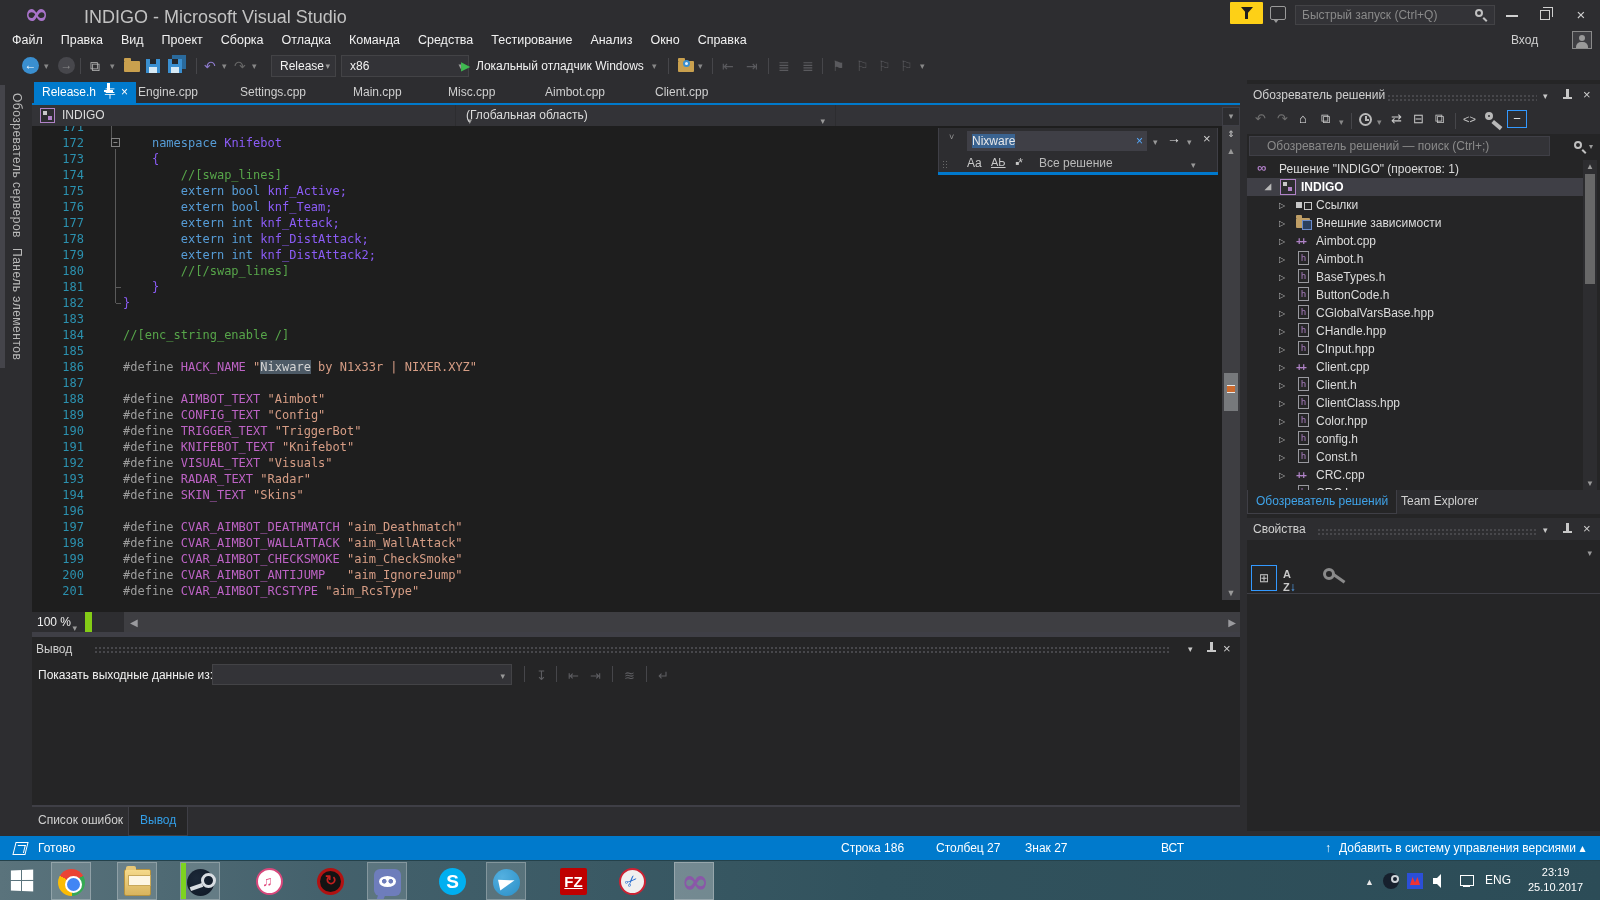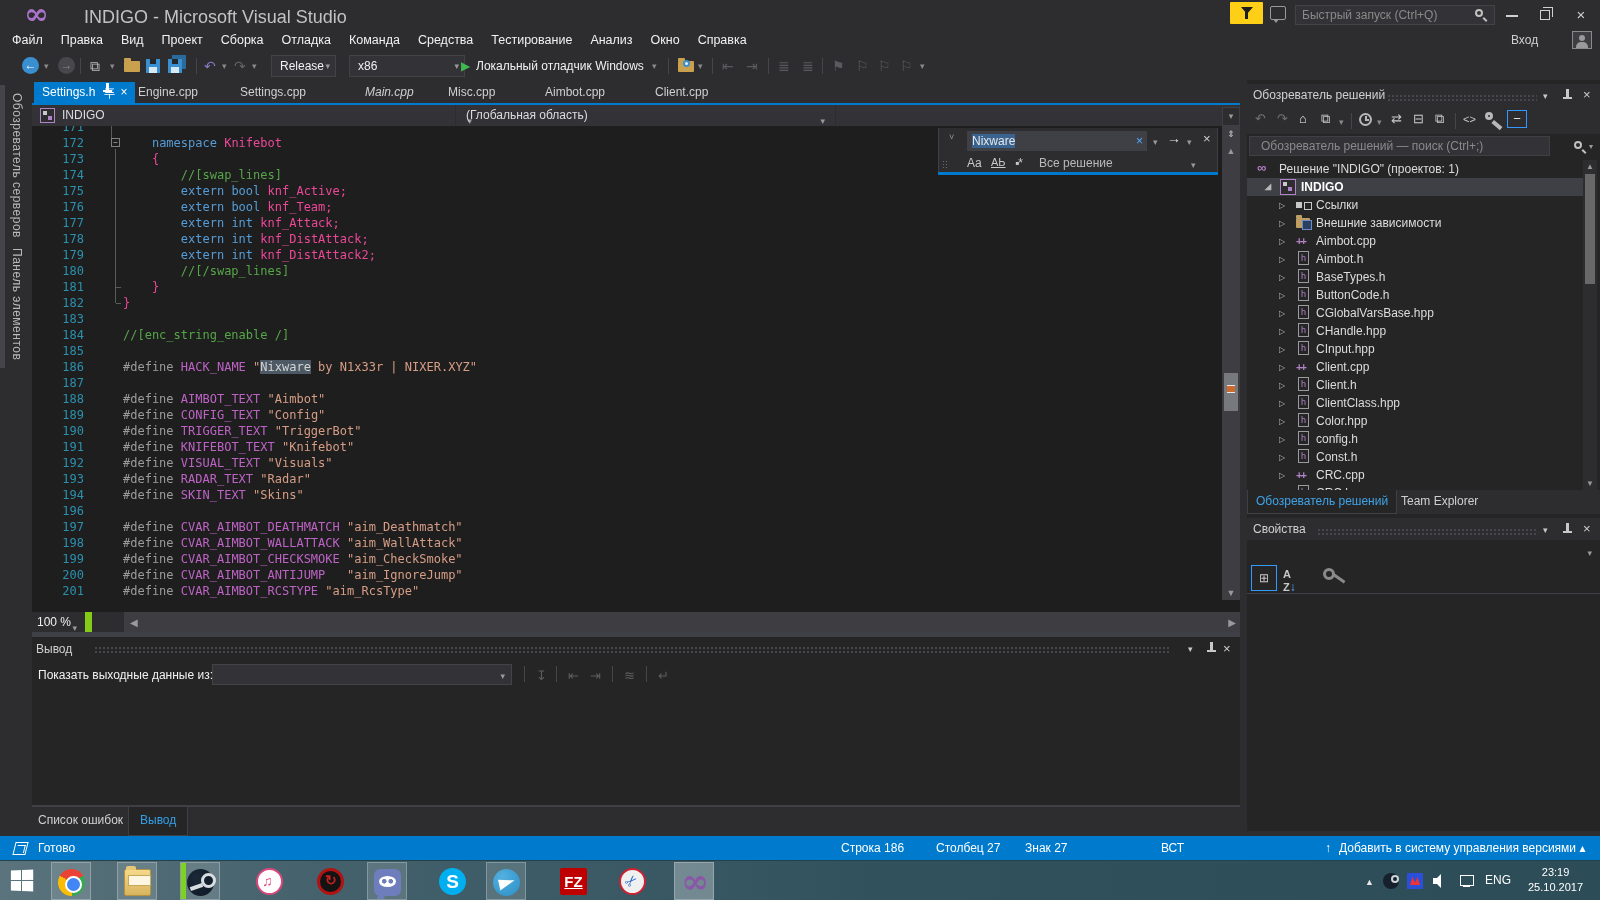--- a/index.html
+++ b/index.html
@@ -66,21 +66,21 @@
 .navdd{position:absolute;top:6px;font-size:9px;color:#999}
 .proj-ico{width:15px;height:15px;background:#2d2d30;border:1px solid #b083c7;position:relative;display:inline-block}
 .proj-ico:before{content:"";position:absolute;left:2px;top:2px;width:4px;height:4px;background:#c8c8c8}
 .proj-ico:after{content:"";position:absolute;left:7px;top:7px;width:4px;height:4px;background:#b083c7}
 
 #editor{left:32px;top:126px;width:1208px;height:486px;background:#1e1e1e;overflow:hidden}
 #codelines{position:absolute;left:0;top:-7px;width:100%}
 .cl{position:relative;height:16px;font-family:"DejaVu Sans Mono",monospace;font-size:12px;line-height:16px;white-space:pre}
 .cl .num{position:absolute;left:0;width:52px;text-align:right;color:#2b91af}
 .cl .code{position:absolute;left:91px}
-.tk-k{color:#569cd6}.tk-c{color:#57a64a}.tk-s{color:#d69d85}.tk-m{color:#bd63c5}.tk-p{color:#ec4899}.tk-d{color:#9b9b9b}
+.tk-k{color:#569cd6}.tk-c{color:#57a64a}.tk-s{color:#d69d85}.tk-m{color:#bd63c5}.tk-p{color:#8b5cf6}.tk-d{color:#9b9b9b}
 .tk-sel{background:#4d5a66;color:#d4d4d4}
 #outline-box{left:111px;top:138px;width:9px;height:9px;border:1px solid #808080;background:#1e1e1e;z-index:3;color:#c8c8c8;font-size:8px;line-height:7px;text-align:center}
 #outline-line{left:115px;top:149px;width:1px;height:154px;background:#5a5a5a;z-index:2}
 #outline-tick{left:116px;top:287px;width:5px;height:1px;background:#5a5a5a;z-index:2}
 #outline-tick2{left:111px;top:126px;width:1px;height:12px;background:#5a5a5a;z-index:2}
 #outline-tick3{left:116px;top:303px;width:5px;height:1px;background:#5a5a5a;z-index:2}
 
 #find-overlay{left:938px;top:128px;width:280px;height:46px;background:#2d2d30;border:1px solid #3f3f46;border-top:none;z-index:5}
 #find-grip{position:absolute;left:3px;top:32px;width:5px;height:10px;background-image:radial-gradient(#6a6a6a 1px,transparent 1px);background-size:3px 3px}
 #find-chevron{position:absolute;left:10px;top:4px;color:#999;font-size:9px}
@@ -139,21 +139,21 @@
 
 #rpanel{left:1247px;top:80px;width:353px;height:751px;background:#252526}
 #se-header{position:absolute;left:0;top:4px;width:100%;height:22px;background:#2d2d30}
 #se-header .t{position:absolute;left:6px;top:4px;font-size:12px;color:#d0d0d0}
 #se-grip{position:absolute;left:140px;top:10px;width:150px;height:7px}
 #se-dd{position:absolute;left:296px;top:7px;color:#c8c8c8;font-size:9px}
 #se-pin{left:316px;top:5px}
 #se-x{position:absolute;left:336px;top:3px;color:#d0d0d0;font-size:13px}
 #se-toolbar{position:absolute;left:0;top:26px;width:100%;height:28px;background:#2d2d30;color:#c8c8c8}
 #se-toolbar .ic{position:absolute;top:5px;font-size:13px;line-height:16px}
-#se-search{position:absolute;left:2px;top:56px;width:301px;height:20px;background:#333337;border:1px solid #3f3f46;color:#8a8a8a;font-size:12px;line-height:18px;padding-left:11px}
+#se-search{position:absolute;left:2px;top:56px;width:301px;height:20px;background:#333337;border:1px solid #3f3f46;color:#8a8a8a;font-size:12px;line-height:18px;padding-left:17px}
 #se-search-mag{left:327px;top:61px}
 #se-search-dd{position:absolute;left:342px;top:62px;font-size:8px;color:#999}
 #se-tree{position:absolute;left:0;top:80px;width:336px;height:333px;overflow:hidden;font-size:12px;color:#dcdcdc}
 .trow{position:absolute;left:0;width:100%;height:18px;line-height:18px}
 .trow .arrow{position:absolute;color:#b8b8b8;font-size:8px;top:0px}
 .trow .lbl{position:absolute;white-space:nowrap}
 .ico{position:absolute;width:16px;height:16px;top:1px}
 .ico-h{border:1px solid #9a9aa0;width:11px;height:14px;left:2px;top:1px;background:#252526;color:#b083c7;font-size:9px;line-height:13px;text-align:center;font-family:"Liberation Sans",sans-serif}
 .ico-cpp{color:#b083c7;font-size:11px;font-weight:bold;letter-spacing:-2px;line-height:16px}
 .ico-folder{width:14px;height:10px;top:4px;background:#bf9e65;border-radius:1px}
@@ -267,21 +267,21 @@
   <span class="dda" style="left:110px">▾</span>
   <span class="fold" style="left:124px"></span>
   <span class="floppy" style="left:146px"></span>
   <span class="floppy" style="left:168px;box-shadow:4px -4px 0 #2a6a9c"></span>
   <span class="tsep" style="left:196px"></span>
   <span class="ti" style="left:204px;color:#8b79c9">↶</span>
   <span class="dda" style="left:222px">▾</span>
   <span class="ti" style="left:234px;color:#666">↷</span>
   <span class="dda" style="left:252px">▾</span>
   <div class="combo" style="left:271px;width:65px"><span>Release</span><span class="dd">▾</span></div>
-  <div class="combo" style="left:349px;width:116px"><span>x86</span><span class="dd">▾</span></div>
+  <div class="combo" style="left:341px;width:128px"><span>x86</span><span class="dd">▾</span></div>
   <span class="ti" style="left:461px;color:#3fb950;font-size:12px">▶</span>
   <span class="ti" style="left:476px;color:#f1f1f1;font-size:12px;text-align:left">Локальный отладчик Windows</span>
   <span class="dda" style="left:652px">▾</span>
   <span class="tsep" style="left:668px"></span>
   <span class="fold" style="left:678px">
       <span style="position:absolute;left:5px;top:-1px;width:7px;height:7px;border:2px solid #3a8fd0;border-radius:50%;background:#e8f2fa"></span>
     </span>
   <span class="dda" style="left:698px">▾</span>
   <span class="tsep" style="left:712px"></span>
   <span class="ti" style="left:722px;color:#5a5a5e">⇤</span>
@@ -301,25 +301,25 @@
   <div class="vtab" style="top:5px">
       <span>Обозреватель серверов</span>
     </div>
   <div class="vtab" style="top:160px">
       <span>Панель элементов</span>
     </div>
 </div>
 
 <div id="tabrow" class="abs">
   <div id="tab-active">
-    <span>Settings.h</span><span class="pin">푸</span><span class="x">×</span>
+    <span>Release.h</span><span class="pin">푸</span><span class="x">×</span>
   </div>
 <span class="itab" style="left: 106px;">Engine.cpp</span>
     <span class="itab" style="left: 208px;">Settings.cpp</span>
-    <span class="itab" style="left: 333px; font-style: italic;">Main.cpp</span>
+    <span class="itab" style="left: 321px;">Main.cpp</span>
     <span class="itab" style="left: 416px;">Misc.cpp</span>
     <span class="itab" style="left: 513px;">Aimbot.cpp</span>
     <span class="itab" style="left: 623px;">Client.cpp</span>
   </div>
 <div id="tab-underline" class="abs"></div>
 
 <div id="navbar" class="abs">
   <div id="nav-proj">
     <span class="icon proj-ico"></span>
     <span class="lbl">INDIGO</span>

